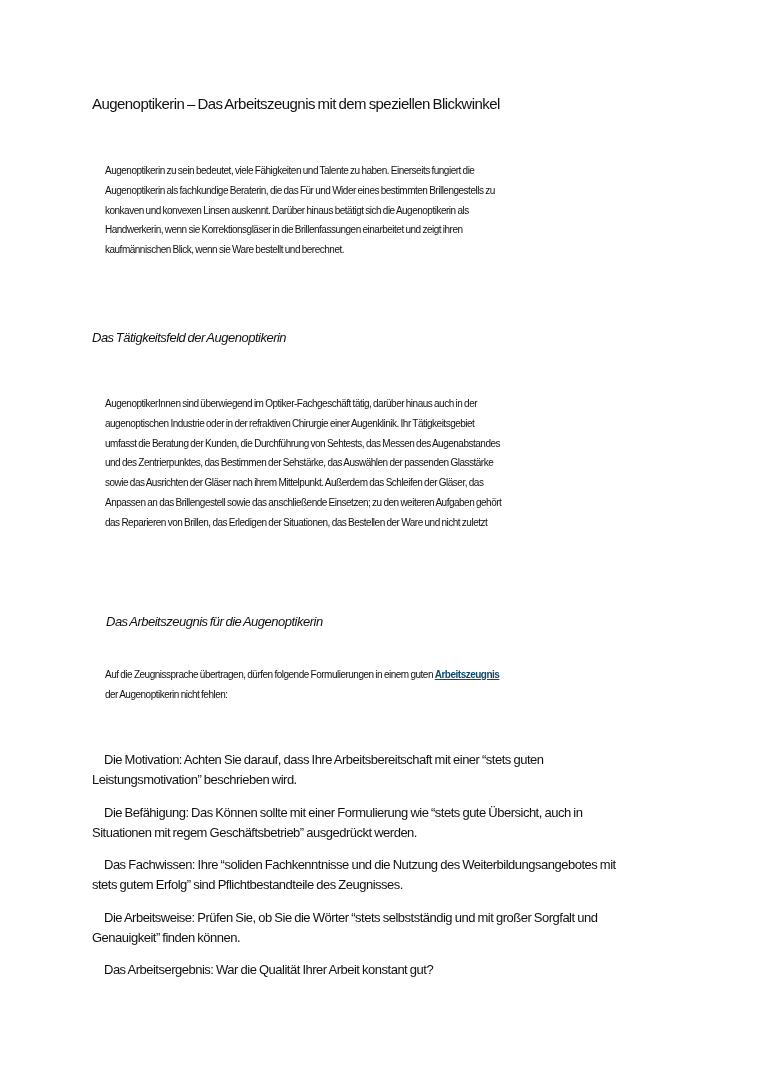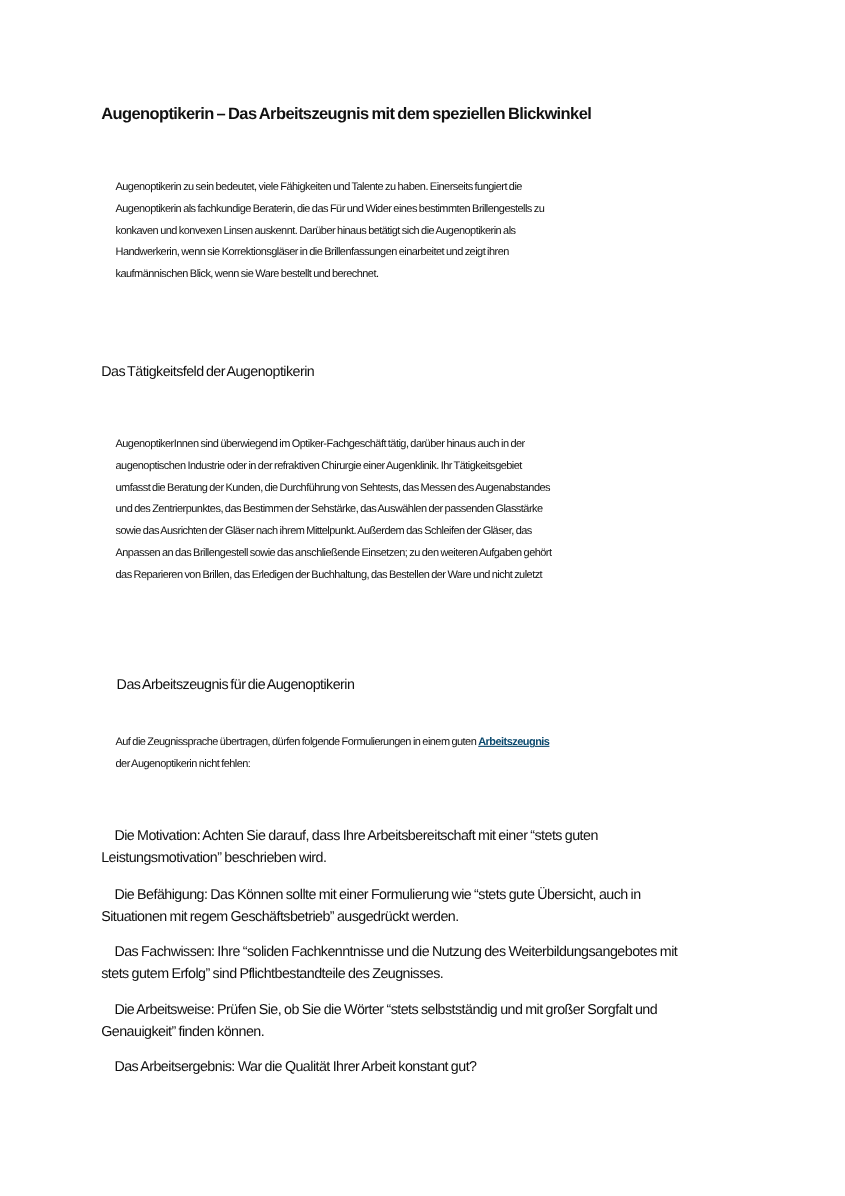--- a/index.html
+++ b/index.html
@@ -20,21 +20,21 @@
       left: 92px;
       top: 0;
       width: 590px;
     }
     .title {
       position: absolute;
       top: 94px;
       left: 0;
       width: 600px;
       font-size: 15px;
-      font-weight: bold;
+      font-weight: normal;
       letter-spacing: -0.55px;
       word-spacing: -1px;
       white-space: nowrap;
       line-height: 20px;
     }
     .para {
       position: absolute;
       left: 13px;
       width: 590px;
       font-size: 10px;
@@ -48,20 +48,21 @@
       white-space: nowrap;
     }
     .heading {
       position: absolute;
       left: 0;
       font-size: 13px;
       line-height: 20px;
       letter-spacing: -0.5px;
       word-spacing: -1px;
       white-space: nowrap;
+      font-style: italic;
     }
     .link {
       color: #0c4a6e;
       font-weight: bold;
       text-decoration: underline;
       cursor: pointer;
     }
     .bullet {
       position: absolute;
       left: 0;
@@ -96,21 +97,21 @@
 
   <div class="heading" style="top:328px;">Das Tätigkeitsfeld der Augenoptikerin</div>
 
   <p class="para" style="top:394px;">
     <span class="ln">AugenoptikerInnen sind überwiegend im Optiker-Fachgeschäft tätig, darüber hinaus auch in der</span>
     <span class="ln">augenoptischen Industrie oder in der refraktiven Chirurgie einer Augenklinik. Ihr Tätigkeitsgebiet</span>
     <span class="ln">umfasst die Beratung der Kunden, die Durchführung von Sehtests, das Messen des Augenabstandes</span>
     <span class="ln">und des Zentrierpunktes, das Bestimmen der Sehstärke, das Auswählen der passenden Glasstärke</span>
     <span class="ln">sowie das Ausrichten der Gläser nach ihrem Mittelpunkt. Außerdem das Schleifen der Gläser, das</span>
     <span class="ln">Anpassen an das Brillengestell sowie das anschließende Einsetzen; zu den weiteren Aufgaben gehört</span>
-    <span class="ln">das Reparieren von Brillen, das Erledigen der Buchhaltung, das Bestellen der Ware und nicht zuletzt</span>
+    <span class="ln">das Reparieren von Brillen, das Erledigen der Situationen, das Bestellen der Ware und nicht zuletzt</span>
   </p>
 
   <div class="heading" style="top:612px;margin-left:14px;">Das Arbeitszeugnis für die Augenoptikerin</div>
 
   <p class="para" style="top:665px;">
     <span class="ln"><span>Auf die Zeugnissprache übertragen, dürfen folgende Formulierungen in einem guten </span><a class="link">Arbeitszeugnis</a></span>
     <span class="ln">der Augenoptikerin nicht fehlen:</span>
   </p>
 
   <div class="bullet" style="top:750px;">

